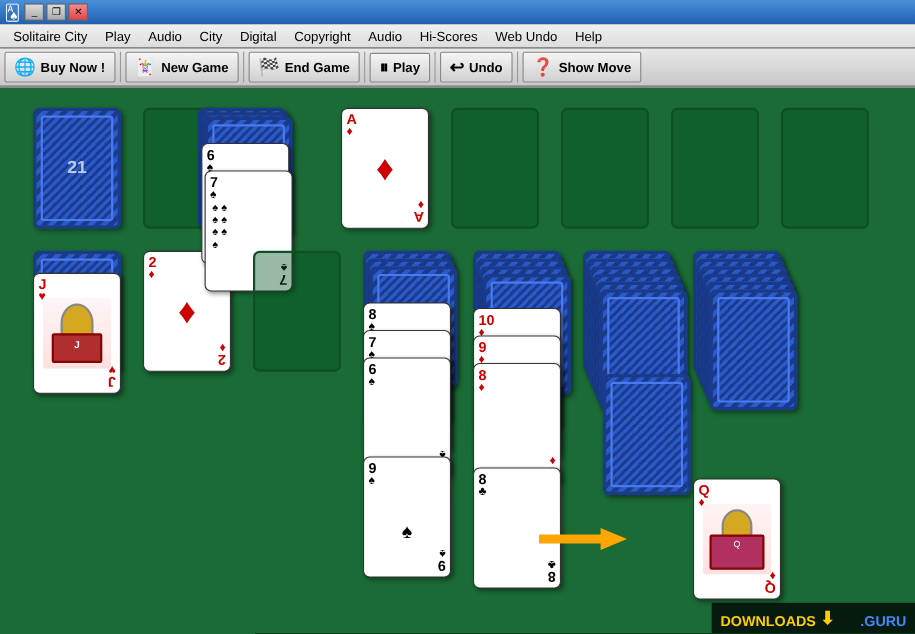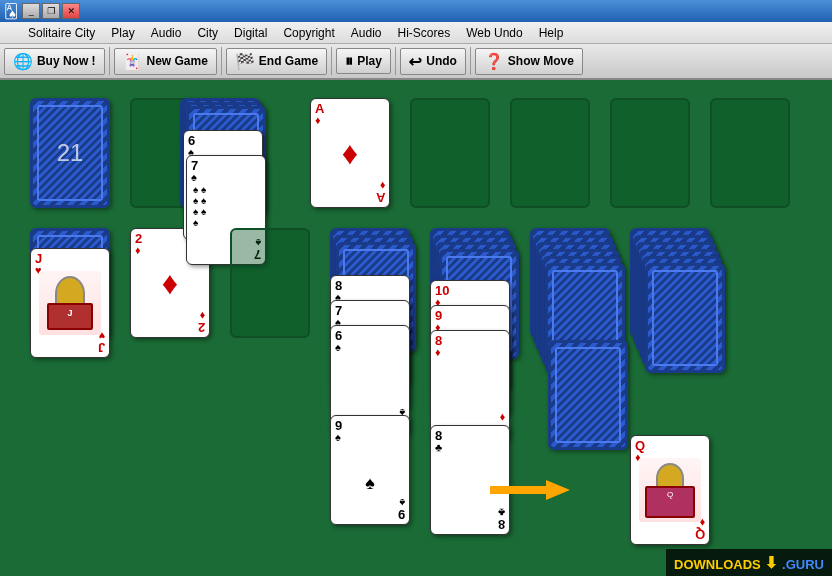--- a/index.html
+++ b/index.html
@@ -24,21 +24,21 @@
       justify-content: center; cursor: pointer; color: #000;
     }
     .win-btn.close { background: linear-gradient(to bottom, #f88, #d44); }
 
     
     #menu-bar {
       background: linear-gradient(to bottom, #f0f0f0, #ddd);
       height: 22px;
       display: flex;
       align-items: center;
-      padding: 0 20px;
+      padding: 0 4px;
       border-bottom: 1px solid #aaa;
       font-size: 12px;
     }
     .menu-item {
       padding: 2px 8px;
       cursor: pointer;
       white-space: nowrap;
     }
 
     
@@ -111,21 +111,21 @@
     .card-corner .suit { display: block; font-size: 11px; }
     .red { color: #cc0000; }
     .black { color: #000; }
     .center-suit { position: absolute; top: 50%; left: 50%; transform: translate(-50%, -50%); font-size: 32px; }
 
     
     .stock-num {
       position: absolute;
       top: 50%; left: 50%; transform: translate(-50%, -50%);
       color: rgba(255,255,255,0.7);
-      font-size: 24px; font-weight: normal;
+      font-size: 16px; font-weight: bold;
     }
 
     
     #hint-arrow {
       position: absolute;
       width: 80px; height: 20px;
       background: orange;
       clip-path: polygon(0 30%, 70% 30%, 70% 0, 100% 50%, 70% 100%, 70% 70%, 0 70%);
     }
 
@@ -466,16 +466,16 @@
     </div>
     <div class="card-corner br red">
         <span class="rank">Q</span>
         <span class="suit">♦</span>
       </div>
   </div>
 
   <div id="watermark">
     <span>DOWNLOADS</span>
     <span style="color:#ffcc00; font-size:16px;">⬇</span>
-    <span style="color:#4488ff;">.GURU</span>
+    <span style="color:#4488ff;margin-left:19px;">.GURU</span>
   </div>
 
 </div>
 
 </body></html>

